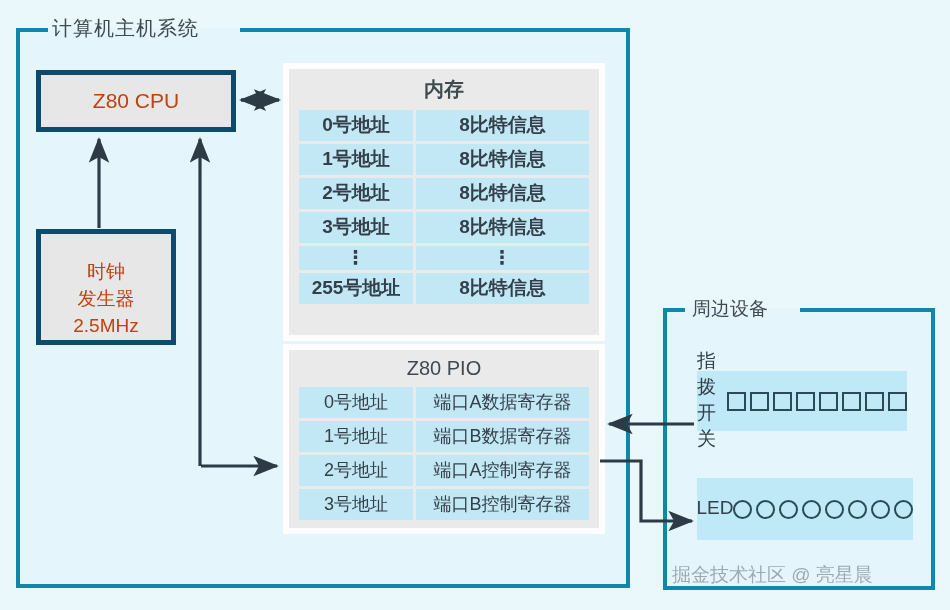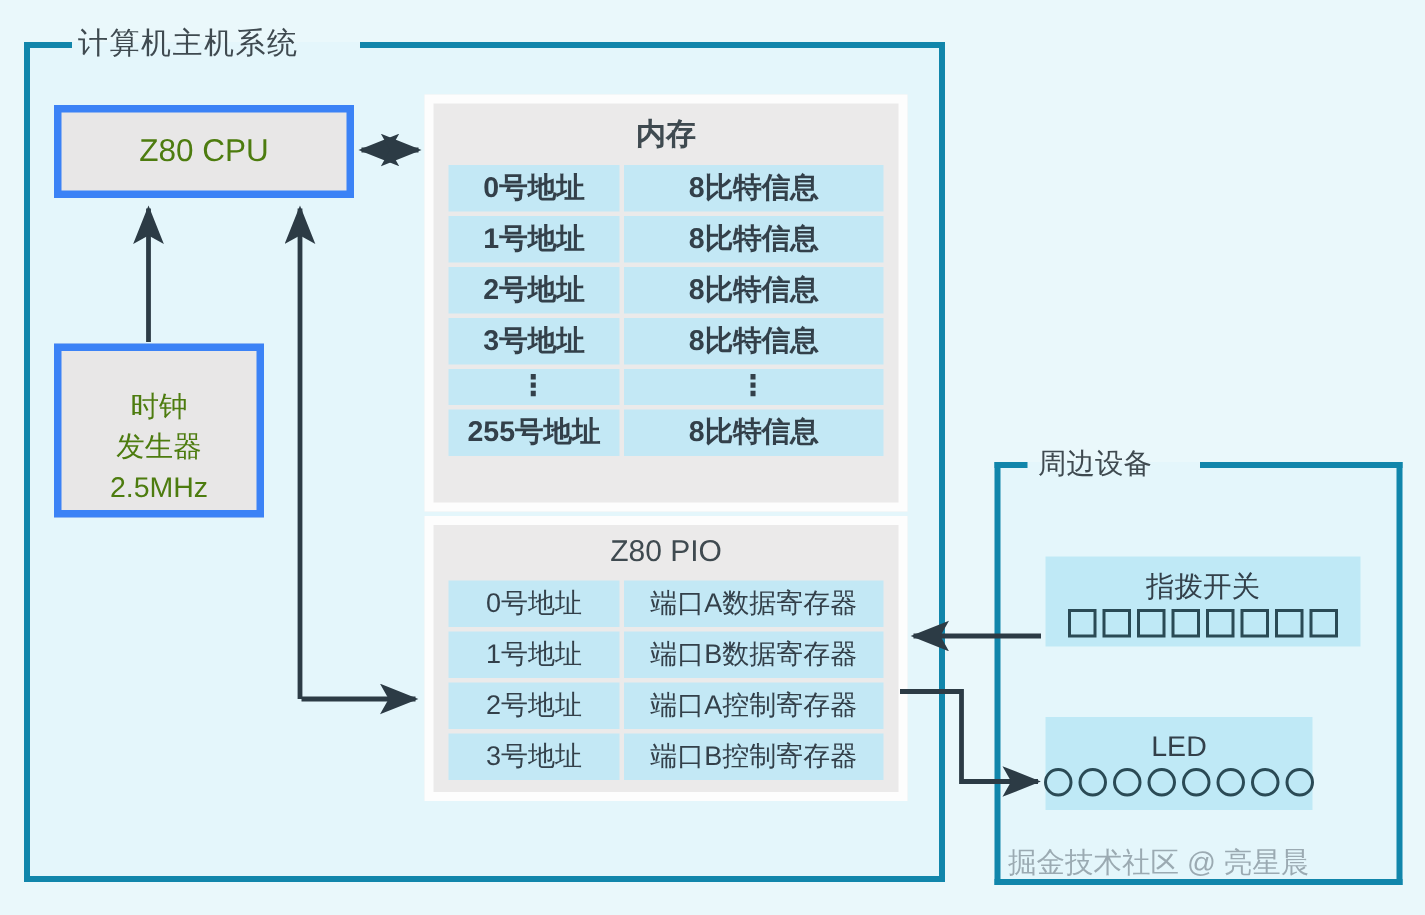--- a/index.html
+++ b/index.html
@@ -86,26 +86,26 @@
     font-size: 19px;
     color: #3f4a50;
     white-space: nowrap;
   }
 
   
   .gray-box {
     position: absolute;
     box-sizing: border-box;
     background: #e8e7e7;
-    border: 5px solid #3b82f6;
+    border: 5px solid #0c4a6e;
     display: flex;
     flex-direction: column;
     align-items: center;
     justify-content: center;
-    color: #4d7c0f;
+    color: #c2410c;
   }
   #cpu-box {
     left: 36px;
     top: 70px;
     width: 200px;
     height: 62px;
     font-size: 21px;
   }
   #clock-box {
     left: 36px;
@@ -173,35 +173,35 @@
   #memory-panel .cell { padding: 2px 0 3px 0; font-size: 19px; }
   #pio-panel .cell.addr { width: 114px; }
   #pio-panel .cell { font-size: 18px; padding: 3px 0 4px 0; }
 
   
   .dev-box {
     position: absolute;
     box-sizing: border-box;
     background: #bfe9f6;
     display: flex;
-    flex-direction: column;
+    flex-direction: row;
     align-items: center;
     justify-content: center;
     color: #33404a;
   }
   #dip-box {
     left: 697px;
     top: 371px;
     width: 210px;
     height: 60px;
   }
   #led-box {
     left: 697px;
     top: 478px;
-    width: 178px;
+    width: 216px;
     height: 62px;
   }
   .dev-title {
     font-size: 19px;
     margin-bottom: 2px;
   }
   .dev-elements {
     display: flex;
     gap: 4px;
   }

